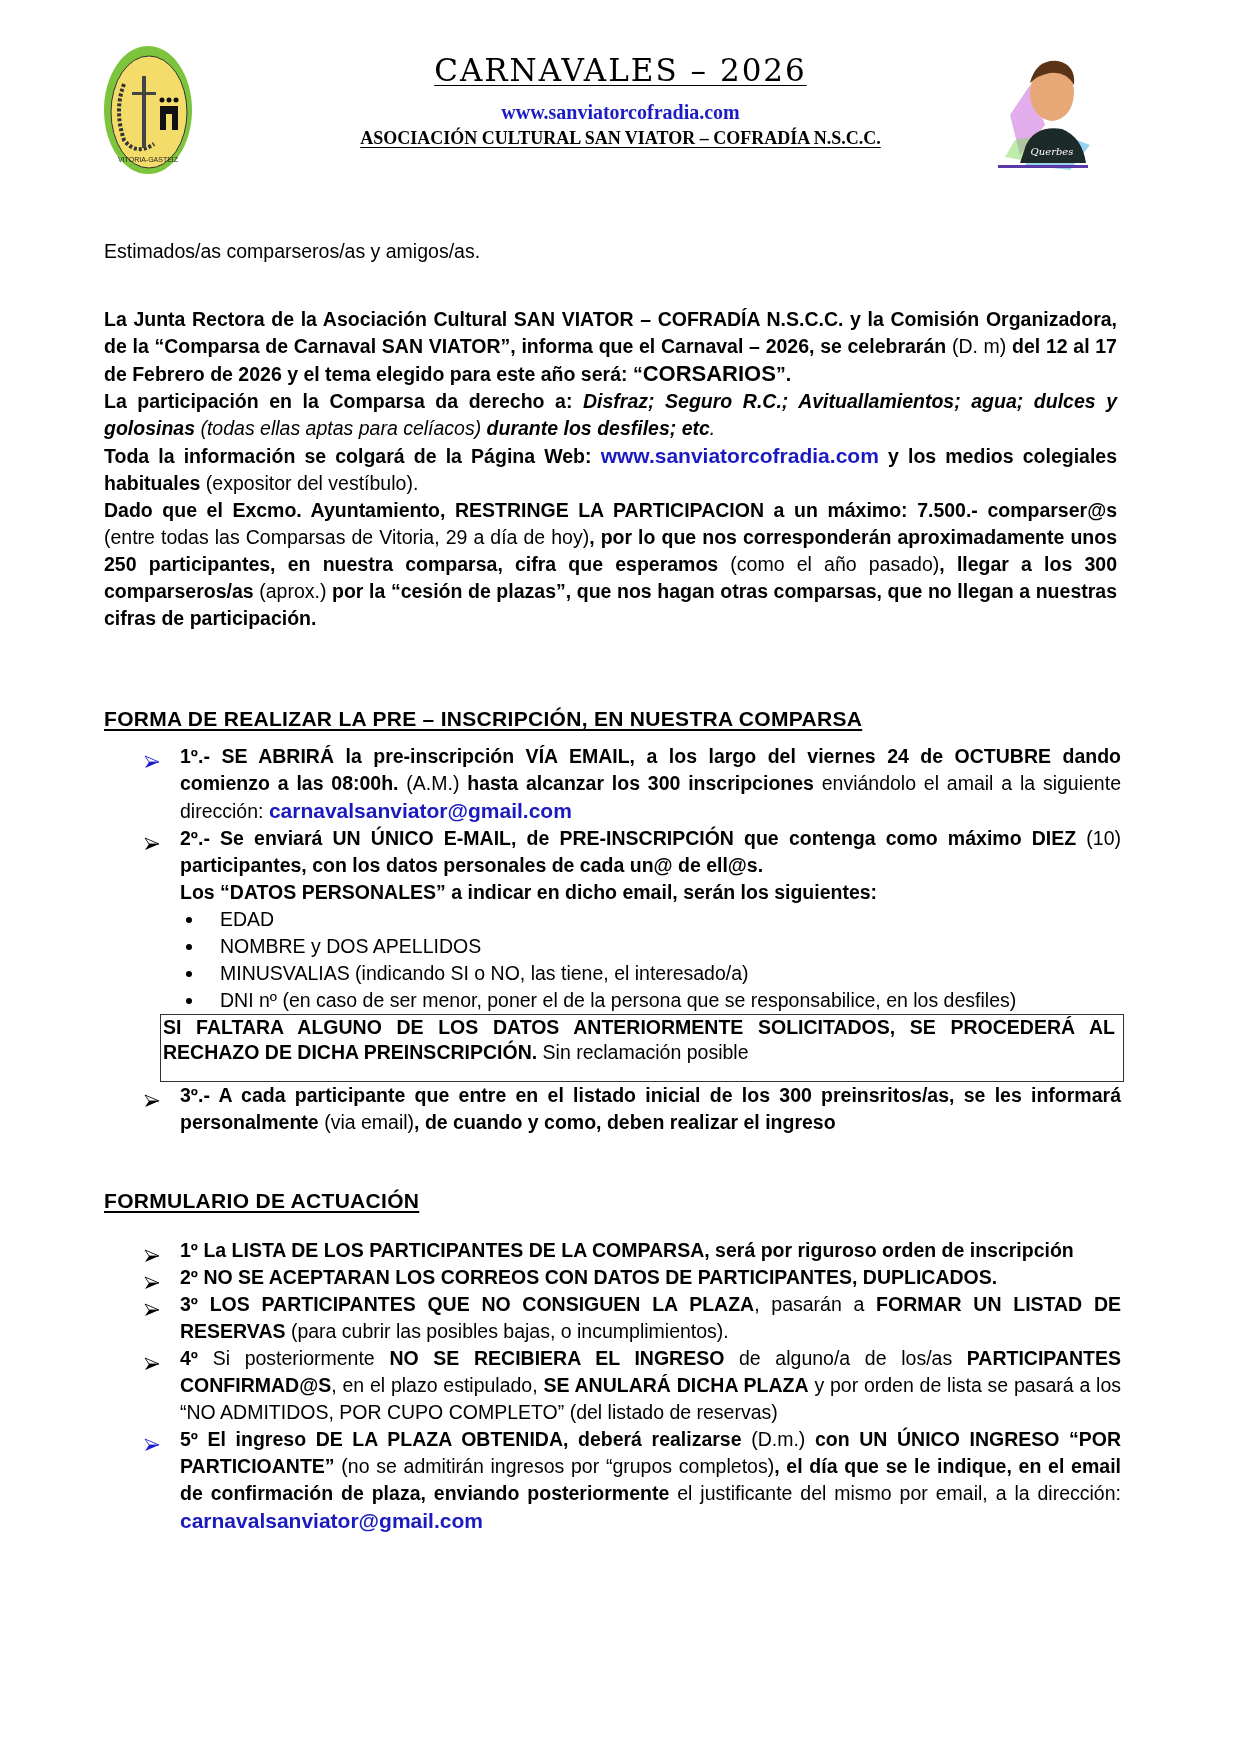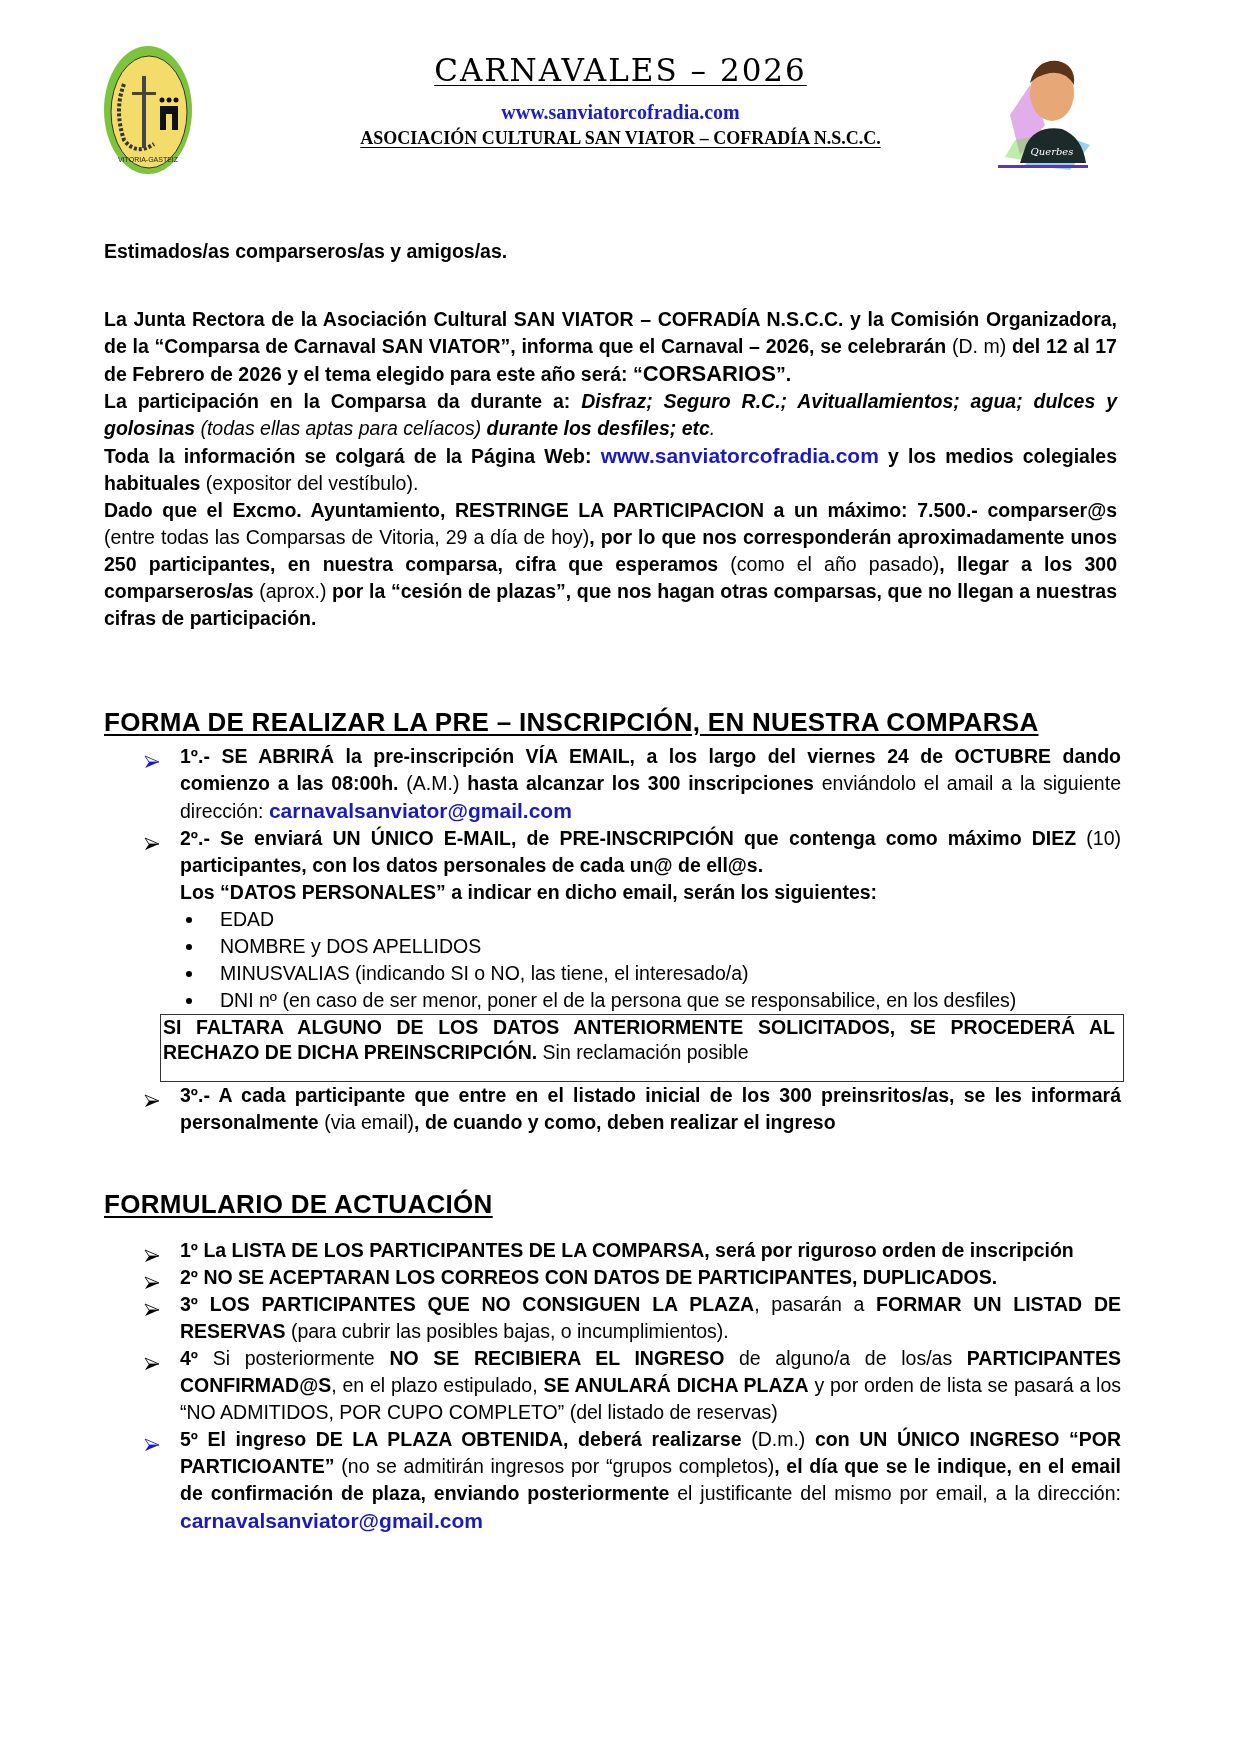--- a/index.html
+++ b/index.html
@@ -20,24 +20,24 @@
                font-family: "Liberation Serif", serif; font-weight: bold; font-size: 18px;
                text-decoration: underline; text-underline-offset: 3px; }
 
   
   .txt { position: absolute; left: 104px; width: 1013px; font-size: 19.5px; line-height: 27px;
          text-align: justify; }
   .b { font-weight: bold; }
   .i { font-style: italic; }
   .blue { color: #1a1ac0; }
   .biglink { font-size: 21px; font-weight: bold; }
-  .greet { top: 238px; font-weight: bold; }
+  .greet { top: 238px; font-weight: normal; }
   .p1 { top: 306px; }
 
-  .section-h { position: absolute; left: 104px; font-size: 26px; font-weight: bold;
+  .section-h { position: absolute; left: 104px; font-size: 21px; font-weight: bold;
                text-decoration: underline; text-underline-offset: 3px; letter-spacing: 0.3px; text-align: center; }
   .sh1 { top: 707px; }
   .sh2 { top: 1189px; }
 
   .list { position: absolute; left: 104px; width: 1017px; }
   .li { position: relative; padding-left: 76px; font-size: 19.5px; line-height: 27px;
         text-align: justify; }
   .arrow { position: absolute; left: 40px; top: 6px; width: 16px; height: 14px; }
   .bullet-row { position: relative; padding-left: 40px; font-size: 19.5px; line-height: 27px; }
   .dot { position: absolute; left: 6px; top: 11px; width: 6px; height: 6px; border-radius: 3px; background: #000; }
@@ -76,21 +76,21 @@
     <path d="M36 100 Q46 80 72 84 Q92 92 96 118 L30 118 Z" fill="#1d2a2a"></path>
     <ellipse cx="62" cy="48" rx="22" ry="28" fill="#e7a776"></ellipse>
     <path d="M40 38 Q46 14 68 16 Q86 20 84 40 Q76 26 60 28 Q48 30 40 38 Z" fill="#5b3418"></path>
     <text x="62" y="110" font-size="10" font-style="italic" text-anchor="middle" fill="#fff" font-family="DejaVu Serif, serif">Querbes</text>
     <rect x="8" y="120" width="90" height="3" fill="#5a3aa8"></rect>
   </svg>
 
   <div class="txt greet">Estimados/as comparseros/as y amigos/as.</div>
   <div class="txt p1">
     <div><span class="b">La Junta Rectora de la Asociación Cultural </span><span class="b">SAN VIATOR –  COFRADÍA N.S.C.C.</span><span class="b"> y la Comisión Organizadora, de la “Comparsa de Carnaval </span><span class="b">SAN VIATOR</span><span class="b">”, informa que el Carnaval – 2026, se celebrarán </span><span>(D. m)</span><span class="b">  del 12 al 17 de Febrero de 2026  y el tema elegido para este año será: “</span><span class="b" style="font-size: 22px;">CORSARIOS</span><span class="b">”.</span></div>
-    <div><span class="b">La participación en la Comparsa da durante a: </span><span class="b i">Disfraz; Seguro R.C.; Avituallamientos; agua; dulces  y golosinas</span><span class="i"> (todas ellas aptas para celíacos) </span><span class="b i">durante los desfiles; etc</span><span class="i">.</span></div>
+    <div><span class="b">La participación en la Comparsa da derecho a: </span><span class="b i">Disfraz; Seguro R.C.; Avituallamientos; agua; dulces  y golosinas</span><span class="i"> (todas ellas aptas para celíacos) </span><span class="b i">durante los desfiles; etc</span><span class="i">.</span></div>
     <div><span class="b">Toda la información se colgará de la Página Web: </span><span class="blue biglink">www.sanviatorcofradia.com</span><span class="b">  y los medios colegiales habituales</span><span> (expositor del vestíbulo).</span></div>
     <div><span class="b">Dado que el Excmo. Ayuntamiento, </span><span class="b">RESTRINGE LA PARTICIPACION</span><span class="b"> a un máximo: 7.500.- comparser@s</span><span> (entre todas las Comparsas de Vitoria, 29 a día de hoy)</span><span class="b">, por lo que nos corresponderán aproximadamente unos 250 participantes, en nuestra comparsa,  cifra que esperamos</span><span> (como el año pasado)</span><span class="b">, llegar a los 300 comparseros/as</span><span> (aprox.)</span><span class="b"> por la “cesión de plazas”, que nos hagan otras comparsas, que no llegan a nuestras cifras de participación.</span></div>
   </div>
 
   <div class="section-h sh1">FORMA DE REALIZAR LA PRE – INSCRIPCIÓN, EN NUESTRA COMPARSA</div>
   <div class="list l1">
     <div class="li">
       <span class="arrow"><svg width="16" height="14" viewBox="0 0 16 14">
             <path d="M1 1 L15 7 L1 13 L5 7 Z" fill="#1a1ad0"></path>
             <path d="M1 1 L15 7 L5 7 Z" fill="#fff" stroke="#1a1ad0" stroke-width="0.8"></path>

